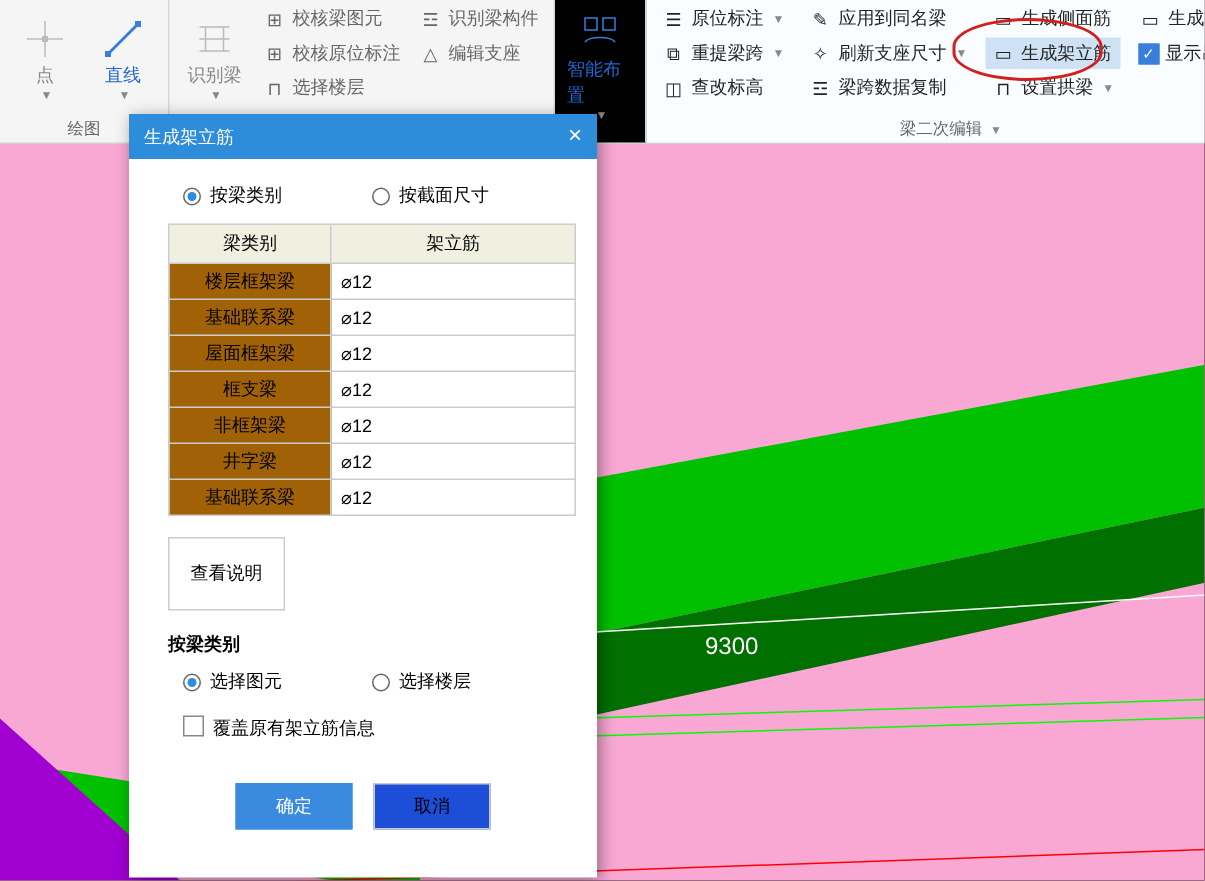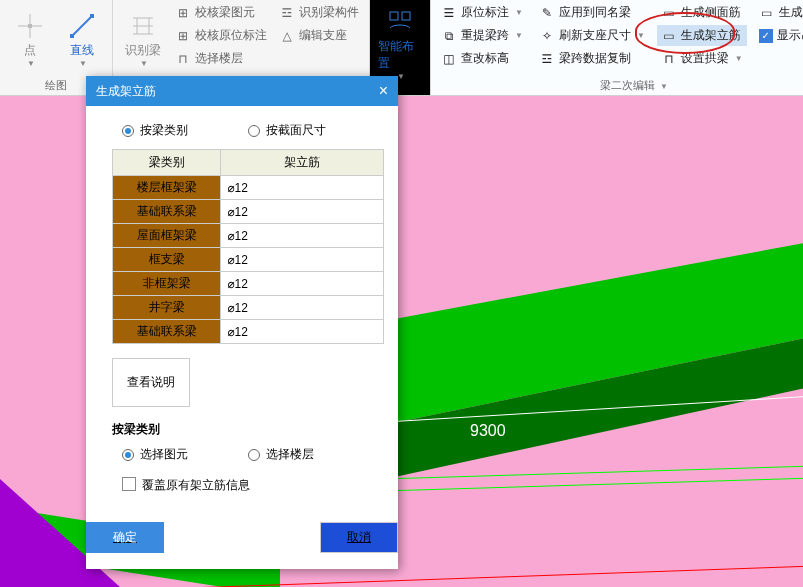--- a/index.html
+++ b/index.html
@@ -122,23 +122,22 @@
       margin-top: 14px;
       display: inline-block;
       border: 1px solid #ccc;
       padding: 15px 14px;
       background:#fff;
       cursor:pointer;
     }
     .section-label { font-weight:bold; margin: 14px 0 4px; }
     .check-item { display:flex; align-items:flex-start; gap:6px; padding:4px 10px;}
     .dialog-footer {
-      display:flex; gap:14px; justify-content:space-between;
-      padding: 14px 0 16px;
-      text-decoration: underline;
+      display:flex; gap:14px; justify-content:center;
+      padding: 14px 0 32px;
     }
     .btn { padding: 6px 26px; border:1px solid #ccc; cursor:pointer; background:#1d4ed8;}
     .btn-primary { background:#3a8be0; color:#fff; border-color:#3a8be0;}
 
     .viewport-3d {
       position: absolute;
       top: 96px; left:0; right:0; bottom:0;
       background: #f9a8d4;
       overflow: hidden;
     }

